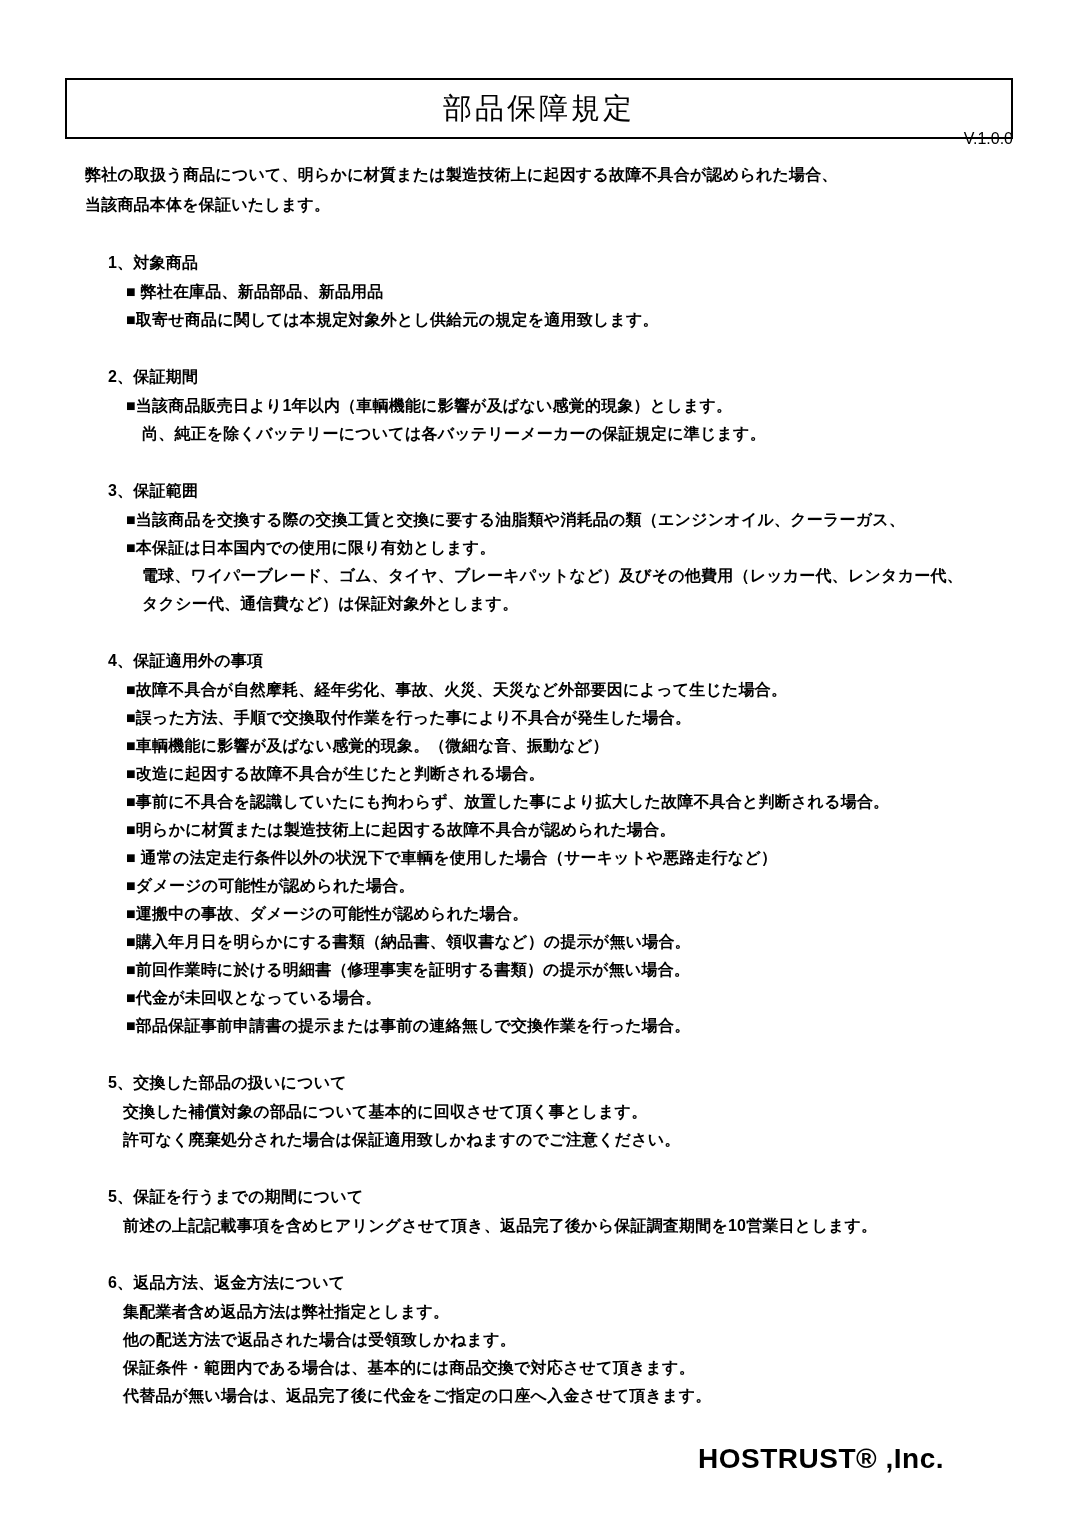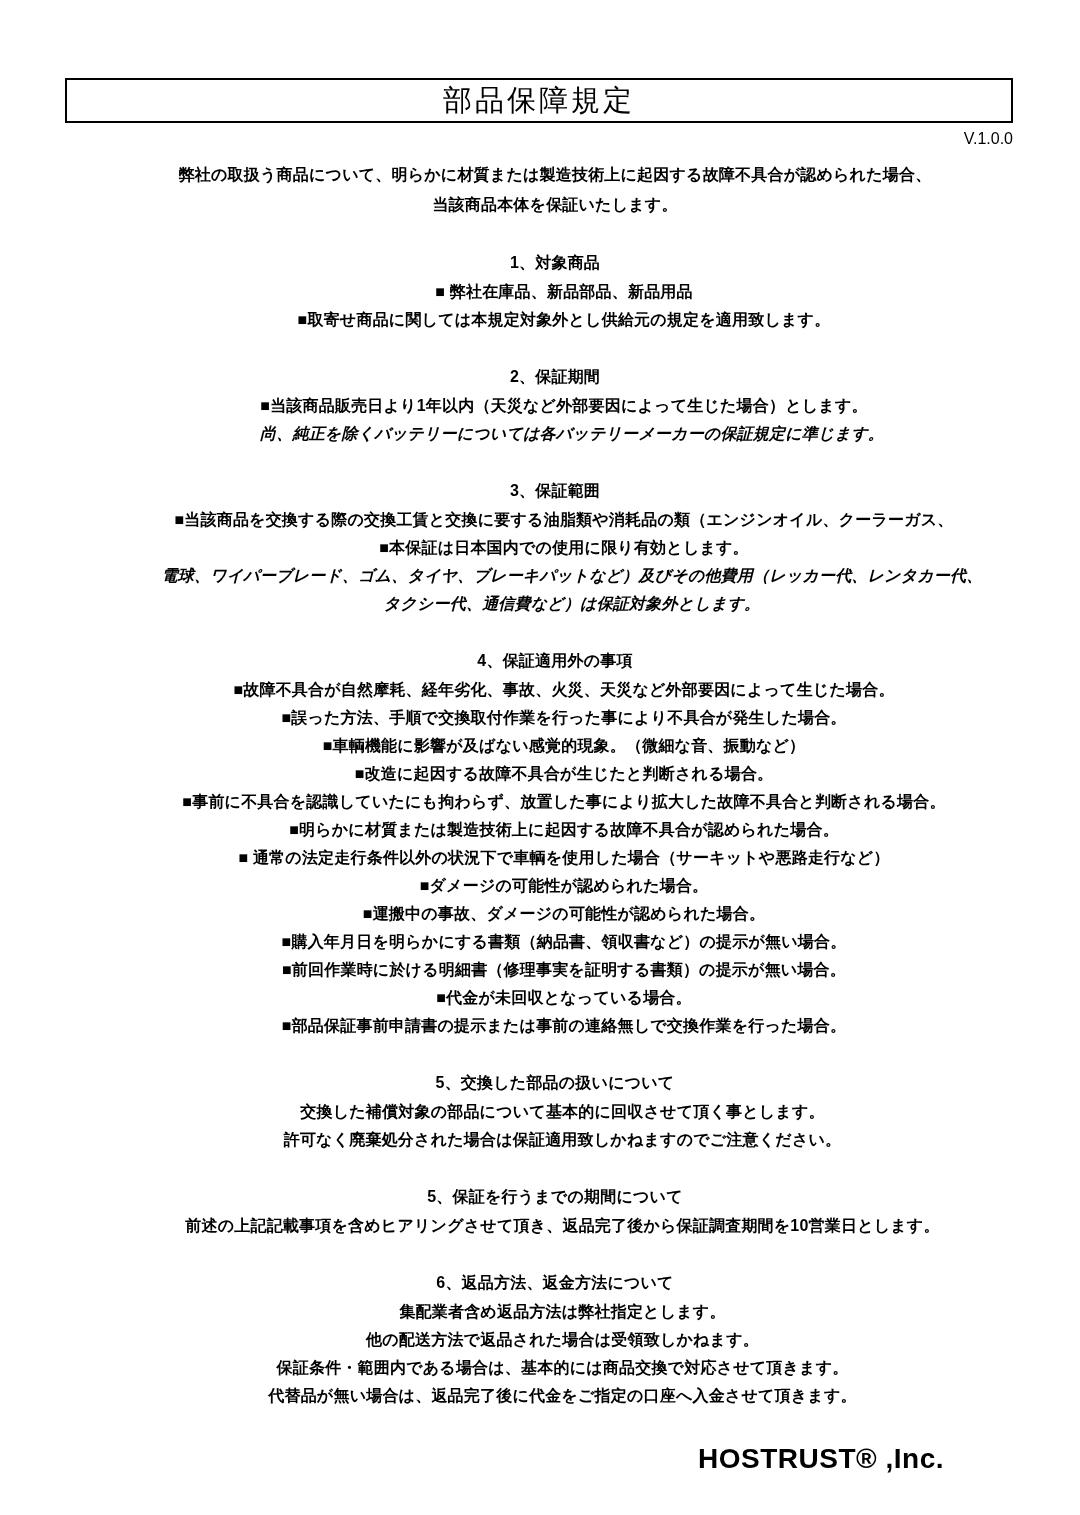--- a/index.html
+++ b/index.html
@@ -15,21 +15,21 @@
     color: #000000;
     font-family: "Liberation Sans", "DejaVu Sans", sans-serif;
     overflow: hidden;
     box-sizing: border-box;
   }
   .title-box {
     position: absolute;
     left: 65px;
     top: 78px;
     width: 948px;
-    height: 45px;
+    height: 61px;
     border: 2px solid #000000;
     box-sizing: border-box;
     display: flex;
     align-items: center;
     justify-content: center;
   }
   .title-box .doc-title {
     font-size: 29px;
     font-weight: 500;
     letter-spacing: 3px;
@@ -44,36 +44,36 @@
   }
   .content {
     position: absolute;
     top: 160px;
     left: 85px;
     right: 55px;
     font-size: 16px;
     font-weight: bold;
     line-height: 28px;
     letter-spacing: 0.2px;
-    text-align: center;
   }
   .intro .line {
     line-height: 30px;
   }
   .doc-section {
     margin-top: 28px;
+    margin-left: 23px;
   }
   .section-heading {
     line-height: 30px;
   }
   .line {
     white-space: nowrap;
   }
   .line--bullet { padding-left: 18px; }
-  .line--cont   { padding-left: 34px; font-style: italic; }
+  .line--cont   { padding-left: 34px; }
   .line--body   { padding-left: 15px; }
   .footer {
     position: absolute;
     top: 1443px;
     right: 136px;
     font-size: 28px;
     font-weight: bold;
     letter-spacing: 0.5px;
   }
 </style>
@@ -96,21 +96,21 @@
     </div>
 
     <div id="sections">
         <section class="doc-section">
           <div class="section-heading">1、対象商品</div>
           <div class="line line--bullet">■ 弊社在庫品、新品部品、新品用品</div>
           <div class="line line--bullet">■取寄せ商品に関しては本規定対象外とし供給元の規定を適用致します。</div>
         </section>
         <section class="doc-section">
           <div class="section-heading">2、保証期間</div>
-          <div class="line line--bullet">■当該商品販売日より1年以内（天災など外部要因によって生じた場合）とします。</div>
+          <div class="line line--bullet">■当該商品販売日より1年以内（車輌機能に影響が及ばない感覚的現象）とします。</div>
           <div class="line line--cont">尚、純正を除くバッテリーについては各バッテリーメーカーの保証規定に準じます。</div>
         </section>
         <section class="doc-section">
           <div class="section-heading">3、保証範囲</div>
           <div class="line line--bullet">■当該商品を交換する際の交換工賃と交換に要する油脂類や消耗品の類（エンジンオイル、クーラーガス、</div>
           <div class="line line--bullet">■本保証は日本国内での使用に限り有効とします。</div>
           <div class="line line--cont">電球、ワイパーブレード、ゴム、タイヤ、ブレーキパットなど）及びその他費用（レッカー代、レンタカー代、</div>
           <div class="line line--cont">タクシー代、通信費など）は保証対象外とします。</div>
         </section>
         <section class="doc-section">

